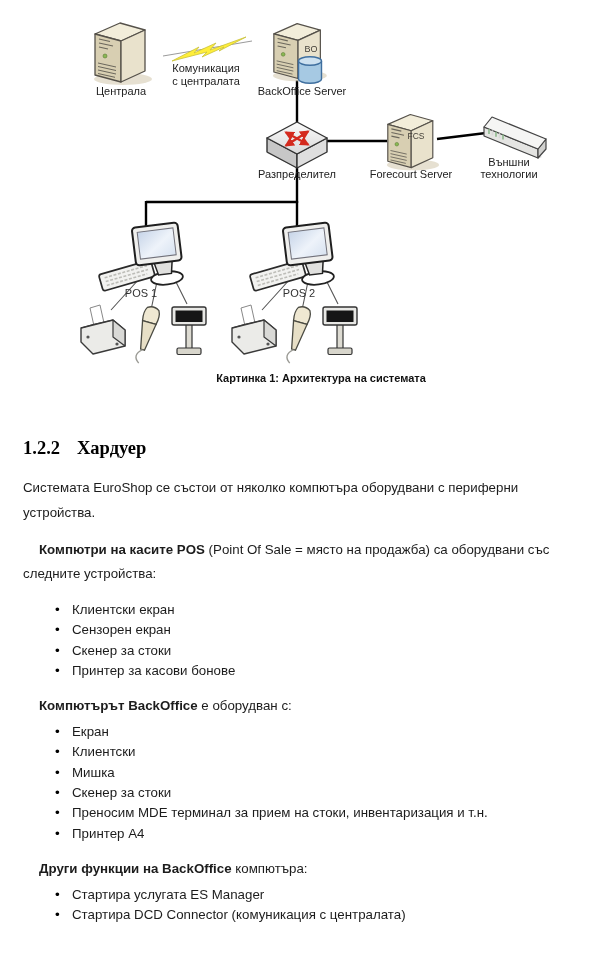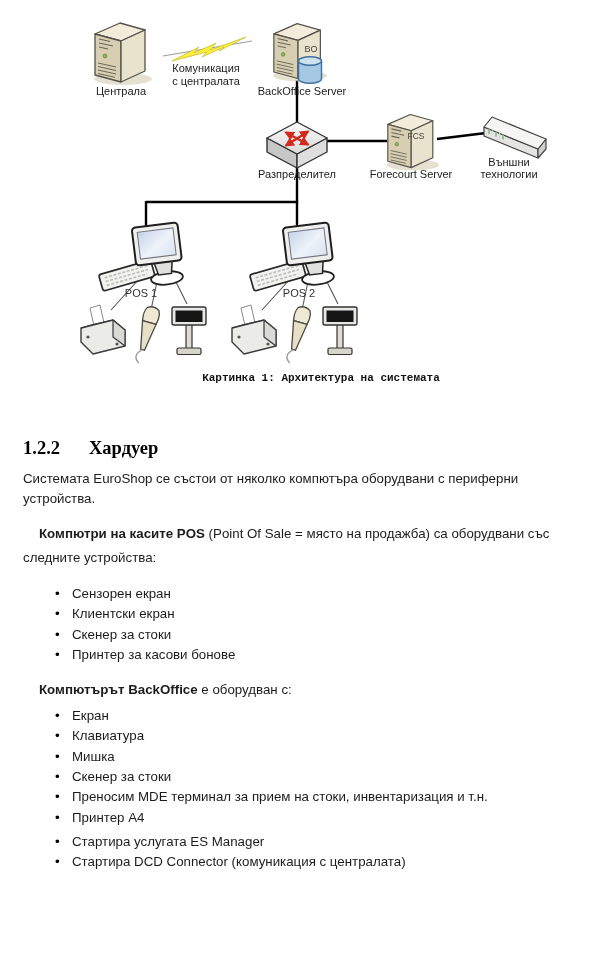--- a/index.html
+++ b/index.html
@@ -11,31 +11,31 @@
     color:#1c1c1c;
     overflow:hidden;
   }
   
   .diagram{display:block;width:612px;height:366px;}
   svg text{font-family:"Liberation Sans",sans-serif;fill:#222;}
   .nodelabel{font-size:11px;}
   .badge{font-size:9px;fill:#45413a;}
   .caption{
     font-size:11px;font-weight:bold;text-align:center;
-    padding-left:30px;margin-top:6px;line-height:13px;color:#111;font-family:Liberation Mono, monospace;
+    padding-left:30px;margin-top:6px;line-height:13px;color:#111;
   }
   
   .content{padding:0 22px 0 23px;margin-top:52px;}
   h2.sec{
     margin:0;font-family:"Liberation Serif",serif;
     font-size:18.5px;font-weight:700;color:#000;line-height:22px;
   }
-  h2.sec .num{display:inline-block;margin-right:29px;}
+  h2.sec .num{display:inline-block;margin-right:17px;}
   p.body{margin:13px 0 0 0;font-size:13.3px;line-height:24px;}
-  p.body.first{margin-top:10px;line-height:20px;}
+  p.body.first{margin-top:16px;line-height:25px;}
   .b{font-weight:bold;margin-left:16px;}
   ul.blist{margin:14px 0 0 0;padding:0 0 0 49px;list-style:none;}
   ul.blist li{
     position:relative;font-size:13.3px;line-height:20.3px;color:#1c1c1c;
   }
   ul.blist li::before{
     content:"\2022";position:absolute;left:-17px;top:0;
     font-size:13.5px;color:#000;
   }
   .gap30{margin-top:30px;}
@@ -192,36 +192,37 @@
   <div class="caption">Картинка 1: Архитектура на системата</div>
 
   <div class="content">
     <h2 class="sec"><span class="num">1.2.2</span><span>Хардуер</span></h2>
 
     <p class="body first">Системата EuroShop се състои от няколко компютъра оборудвани с периферни устройства.</p>
 
     <p class="body"><span class="b">Компютри на касите POS</span><span> (Point Of Sale = място на продажба) са оборудвани със следните устройства:</span></p>
 
     <ul class="blist">
+      <li>Клиентски екран</li>
       <li>Сензорен екран</li>
-      <li>Клиентски екран</li>
       <li>Скенер за стоки</li>
       <li>Принтер за касови бонове</li>
     </ul>
 
     <p class="body gap30"><span class="b">Компютърът BackOffice</span><span> е оборудван с:</span></p>
 
     <ul class="blist tight">
       <li>Екран</li>
-      <li>Клавиатура</li>
+      <li>Клиентски</li>
       <li>Мишка</li>
       <li>Скенер за стоки</li>
       <li>Преносим MDE терминал за прием на стоки, инвентаризация и т.н.</li>
       <li>Принтер A4</li>
     </ul>
 
+    <p class="body gap31"><span class="b">Други функции на BackOffice</span><span> компютъра:</span></p>
 
     <ul class="blist tight">
       <li>Стартира услугата ES Manager</li>
       <li>Стартира DCD Connector (комуникация с централата)</li>
     </ul>
   </div>
 </div>
 
 </body></html>

